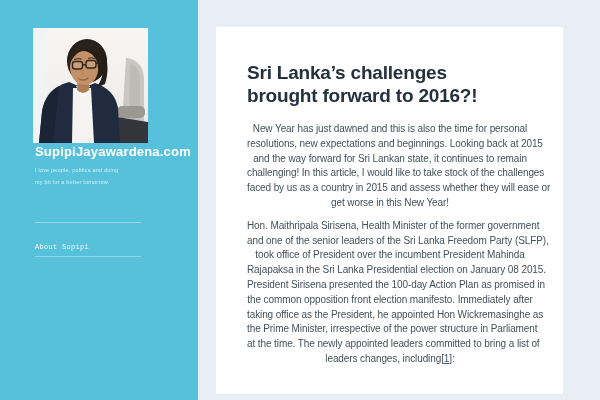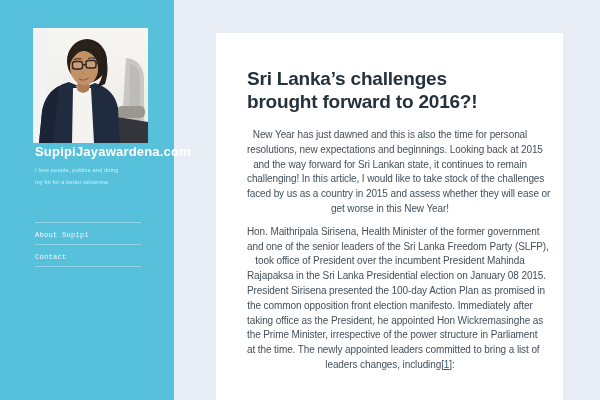--- a/index.html
+++ b/index.html
@@ -6,42 +6,42 @@
     --sidebar-bg:#57c1dc; --page-bg:#e9eef6; --card-bg:#ffffff;
     --title-color:#25313d; --body-color:#44505b; --link-color:#3c5b7c;
   }
   *{box-sizing:border-box;}
   html,body{margin:0;padding:0;}
   body{
     width:600px;height:400px;position:relative;overflow:hidden;
     background:var(--page-bg);
     font-family:"Liberation Sans","DejaVu Sans",sans-serif;
   }
-  .sidebar{position:absolute;left:0;top:0;width:174px;height:400px;background:var(--sidebar-bg);}
+  .sidebar{position:absolute;left:0;top:0;width:198px;height:400px;background:var(--sidebar-bg);}
   .photo{position:absolute;left:33px;top:28px;width:115px;height:115px;overflow:hidden;}
   .photo svg{display:block;}
   .site-title{
     position:absolute;left:35px;top:144px;margin:0;
     font-size:13px;font-weight:bold;letter-spacing:.2px;color:#ffffff;
     white-space:nowrap;cursor:pointer;
   }
   .tagline{
     position:absolute;left:35px;top:165px;
     font-size:5.5px;line-height:11.5px;letter-spacing:.2px;
     color:rgba(255,255,255,.75);white-space:pre;
   }
   .nav{position:absolute;left:35px;top:222px;width:106px;border-bottom:1px solid rgba(255,255,255,.35);}
   .nav a{
     display:block;border-top:1px solid rgba(255,255,255,.35);
-    padding:8px 0 5px;text-decoration:none;cursor:pointer;
+    padding:20px 0 5px;text-decoration:none;cursor:pointer;
     font-family:"Liberation Mono","DejaVu Sans Mono",monospace;
     font-size:7px;letter-spacing:.3px;color:rgba(255,255,255,.9);
   }
   .card{
-    position:absolute;left:216px;top:33px;width:347px;height:367px;
+    position:absolute;left:216px;top:27px;width:347px;height:367px;
     background:var(--card-bg);padding:34px 30px 4px 31px;overflow:hidden;
   }
   .post-title{
     margin:0;font-size:19px;line-height:23px;font-weight:bold;
     letter-spacing:-.2px;color:var(--title-color);white-space:pre;
   }
   .para{
     margin:15px 0 0;font-size:10px;line-height:14.8px;letter-spacing:-.1px;
     color:var(--body-color);white-space:pre;text-align:center;
   }
@@ -90,21 +90,20 @@
       </g>
       <path d="M50 42 Q49 45 50.5 46.5" stroke="#a9744d" stroke-width=".8" fill="none"></path>
       <path d="M45.5 50.5 Q50 54 55.5 50" stroke="#9c5f45" stroke-width="1.3" fill="none"></path>
     </svg>
   </div>
   <h1 class="site-title">SupipiJayawardena.com</h1>
   <div class="tagline">I love people, politics and doing
 my bit for a better tomorrow.</div>
   <nav class="nav">
       <a>About Supipi</a>
-      <a>Contact</a>
     </nav>
 </div>
 
 <main class="card">
   <h2 class="post-title">Sri Lanka’s challenges
 brought forward to 2016?!</h2>
   <div class="para">New Year has just dawned and this is also the time for personal
 resolutions, new expectations and beginnings. Looking back at 2015
 and the way forward for Sri Lankan state, it continues to remain
 challenging! In this article, I would like to take stock of the challenges

